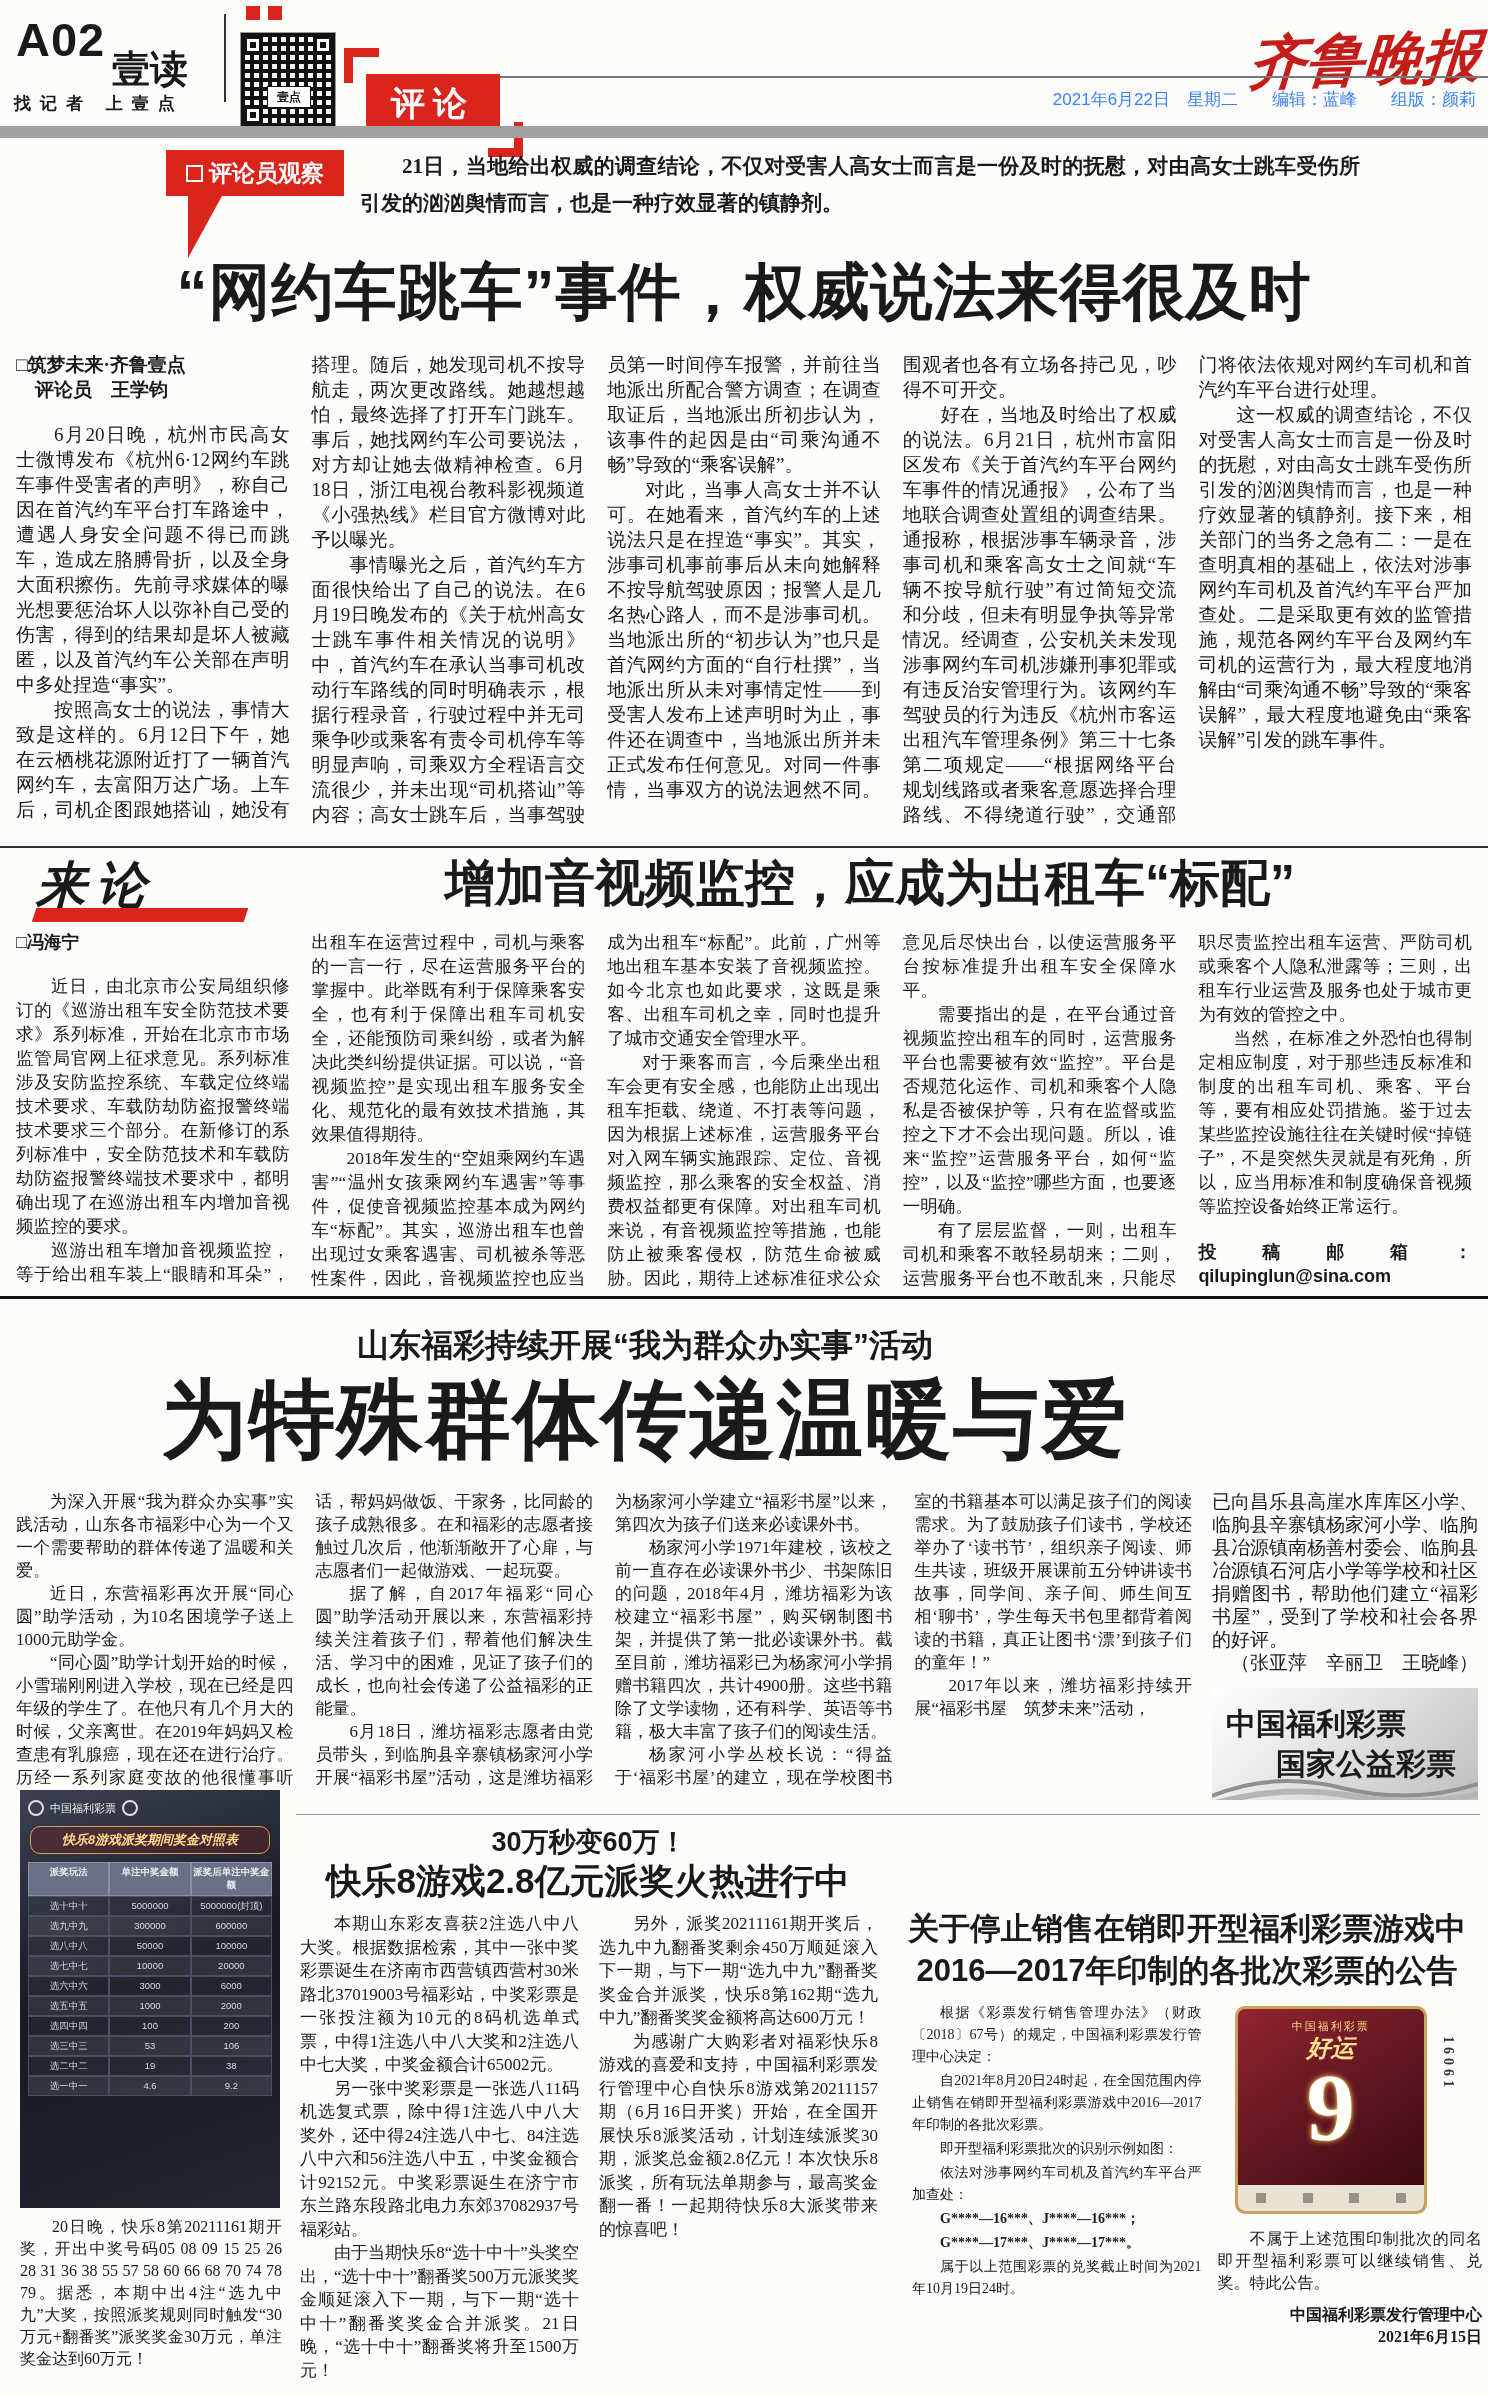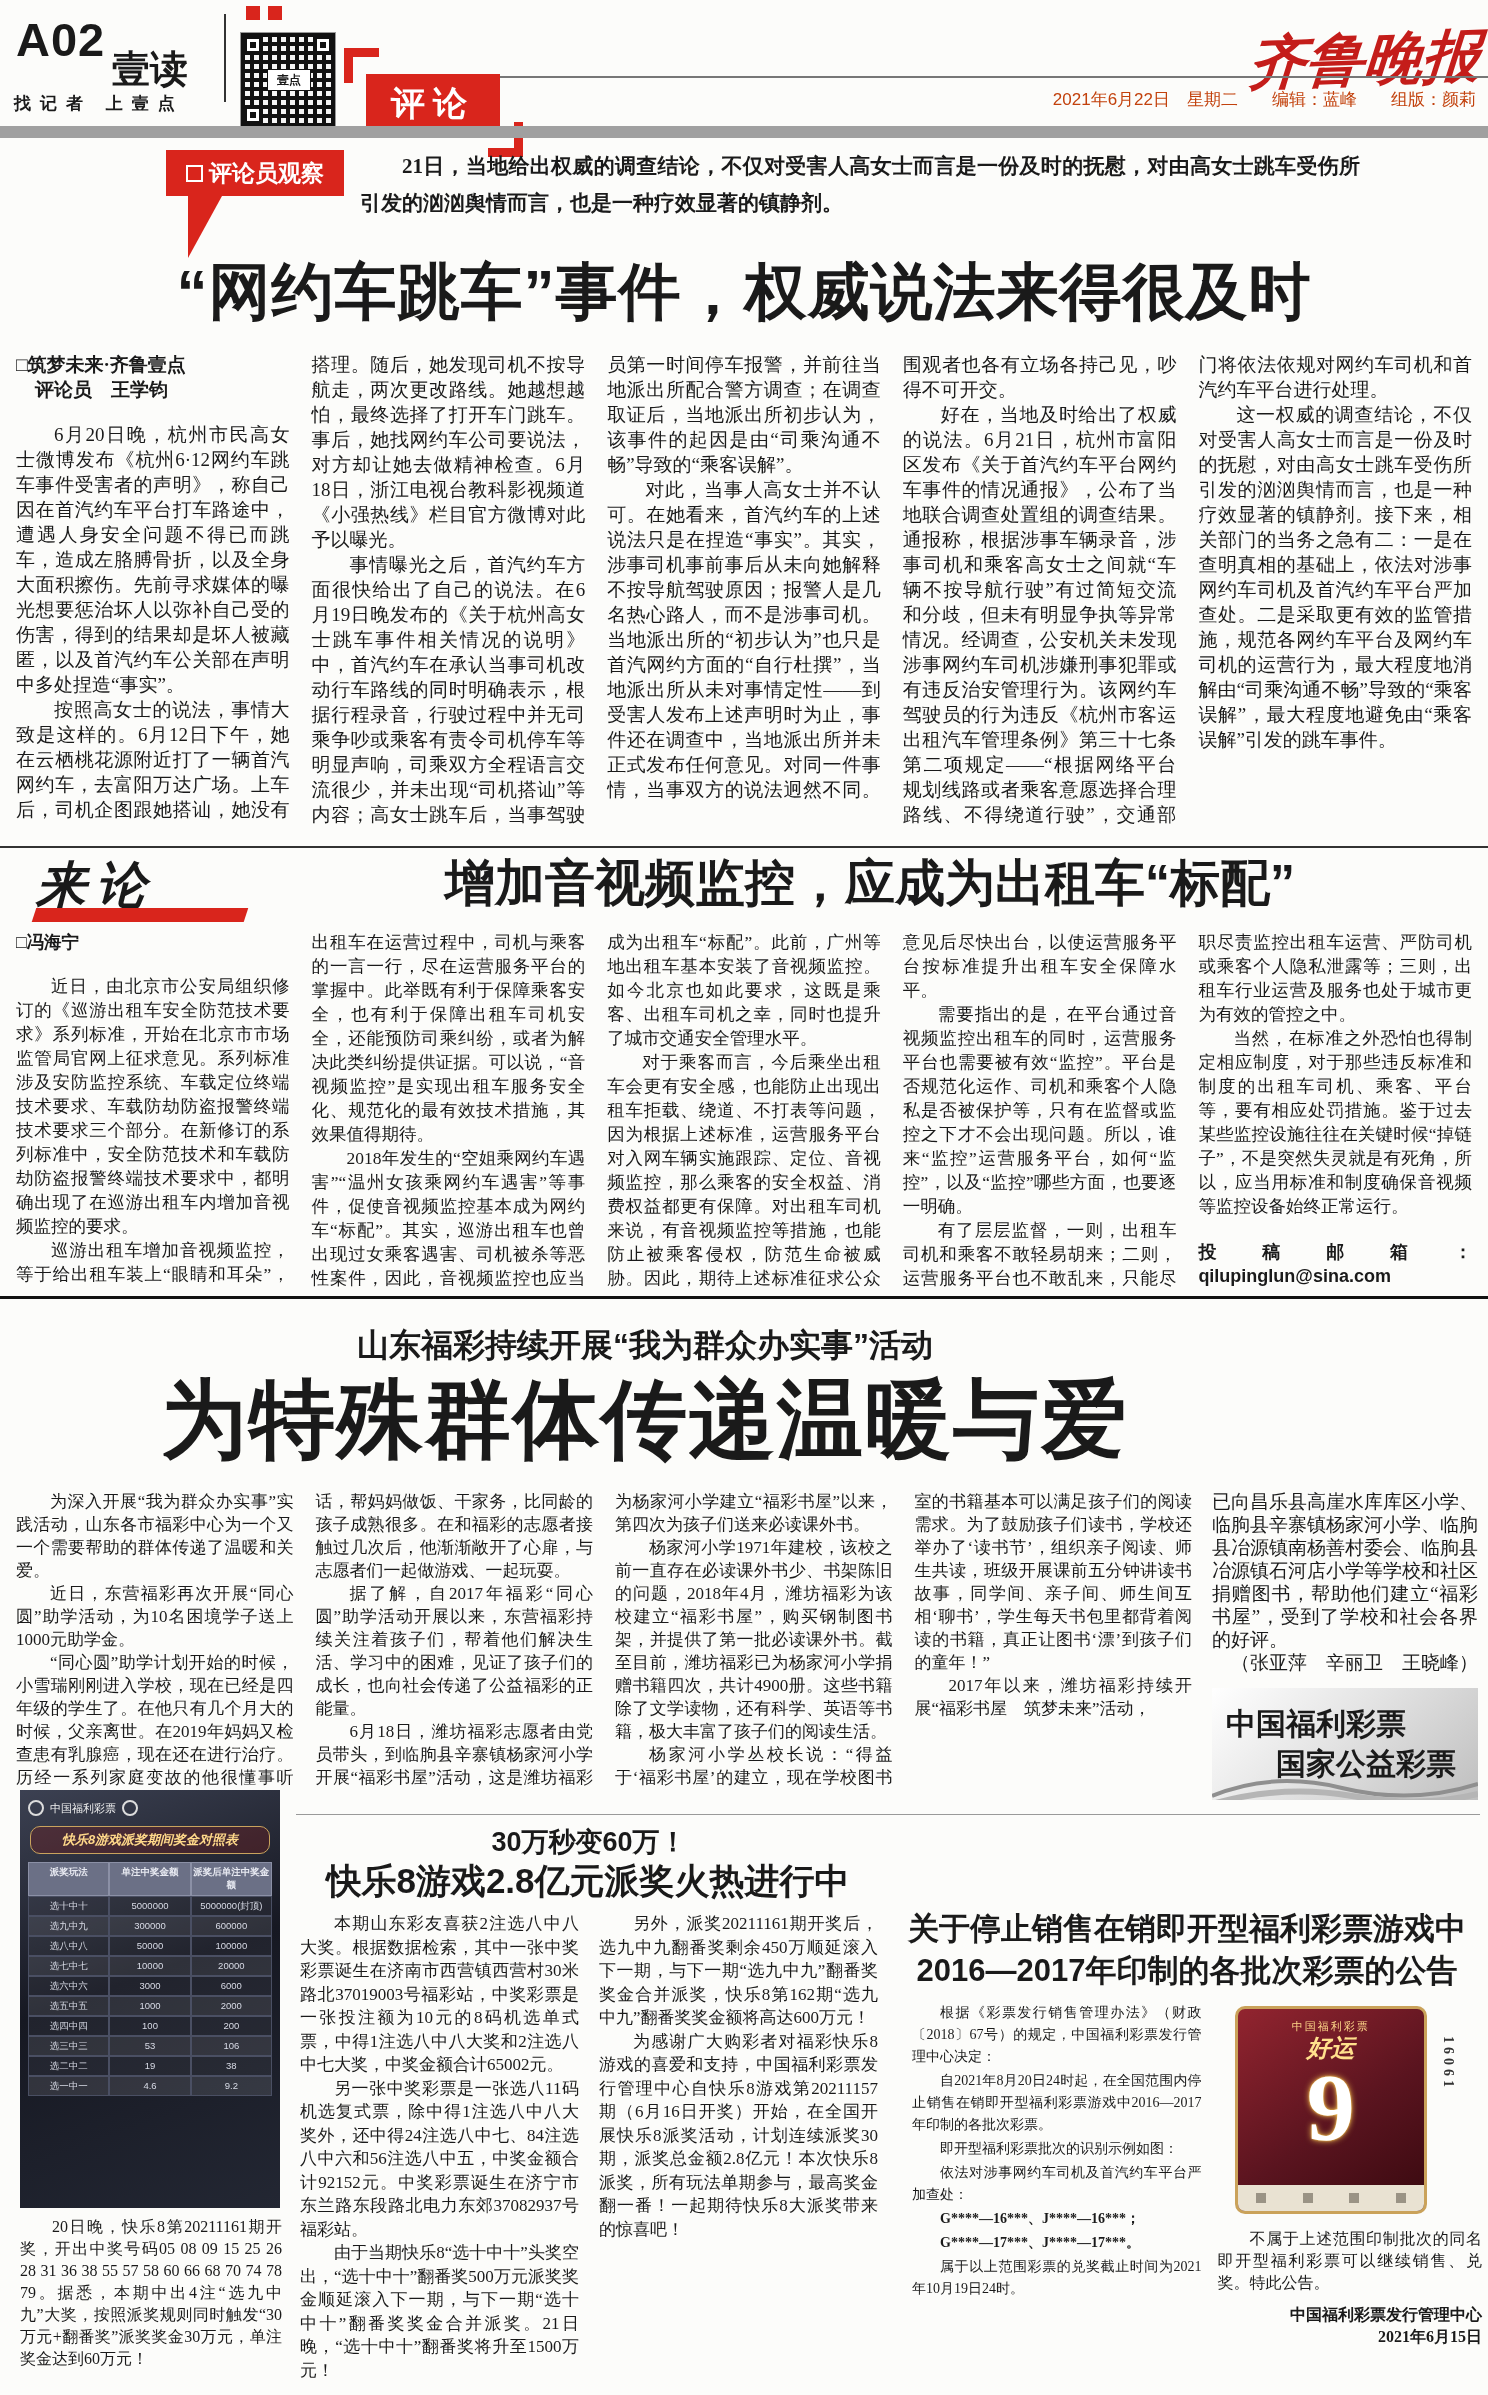--- a/index.html
+++ b/index.html
@@ -15,31 +15,31 @@
   #mast-vrule{left:224px;top:14px;width:2px;height:88px;background:#333;}
   #mast-slogan{left:14px;top:92px;font-size:17px;font-weight:700;letter-spacing:9px;}
   #mini-logos{left:246px;top:6px;display:flex;gap:8px;}
   .mini-sq{width:14px;height:14px;background:#d9251c;}
   #qr{left:240px;top:32px;width:94px;height:94px;background:#fff;border:1px solid #999;
       background-image:
         repeating-linear-gradient(0deg,#111 0 4px,transparent 4px 9px),
         repeating-linear-gradient(90deg,#111 0 4px,#f5f5f5 4px 9px);}
   .qr-finder{position:absolute;width:20px;height:20px;border:4px solid #111;background:#fff;box-sizing:border-box;}
   .qr-finder::after{content:"";position:absolute;left:3px;top:3px;width:6px;height:6px;background:#111;}
-  #qr-label{position:absolute;left:26px;top:36px;width:42px;height:20px;background:#fff;border:1px solid #111;
+  #qr-label{position:absolute;left:26px;top:53px;width:42px;height:20px;background:#fff;border:1px solid #111;
             font-size:12px;line-height:20px;text-align:center;font-weight:700;}
   #corner-tl{left:344px;top:48px;width:26px;height:26px;border-top:9px solid #d9251c;border-left:9px solid #d9251c;}
   #corner-br{left:488px;top:122px;width:26px;height:26px;border-bottom:9px solid #d9251c;border-right:9px solid #d9251c;}
   #col-badge{left:366px;top:74px;width:134px;height:60px;background:#d9251c;color:#fff;
              font-size:34px;font-weight:900;letter-spacing:8px;display:flex;align-items:center;justify-content:center;}
   #paper-name{left:1200px;top:22px;width:280px;font-size:58px;font-weight:900;color:#c41d1a;
               font-style:italic;transform:skewX(-6deg) rotate(-2deg);text-align:right;
               font-family:"Liberation Serif","DejaVu Serif",serif;}
   #mast-rule{left:500px;top:76px;width:988px;height:2px;background:#777;}
-  #dateline{left:760px;top:88px;width:716px;font-size:17px;text-align:right;color:#c2410c;}
+  #dateline{left:760px;top:88px;width:716px;font-size:17px;text-align:right;color:#3b82f6;}
   #gray-bar{left:0;top:126px;width:1488px;height:12px;background:#a0a0a0;}
 
   
   #obs-label{left:166px;top:150px;width:178px;height:46px;background:#d9251c;color:#fff;
              font-size:23px;font-weight:700;display:flex;align-items:center;justify-content:center;gap:6px;}
   #obs-label .sq{width:13px;height:13px;border:2px solid #fff;display:inline-block;}
   #obs-tail{left:188px;top:196px;width:0;height:0;border-top:62px solid #d9251c;border-right:34px solid transparent;}
   #obs-intro{left:360px;top:148px;width:1000px;font-size:21px;font-weight:700;line-height:37px;}
   #headline1{left:20px;top:250px;width:1448px;text-align:center;font-size:62px;font-weight:900;letter-spacing:1px;}
   #body1{left:16px;top:352px;width:1456px;height:490px;column-count:5;column-gap:22px;column-fill:auto;

